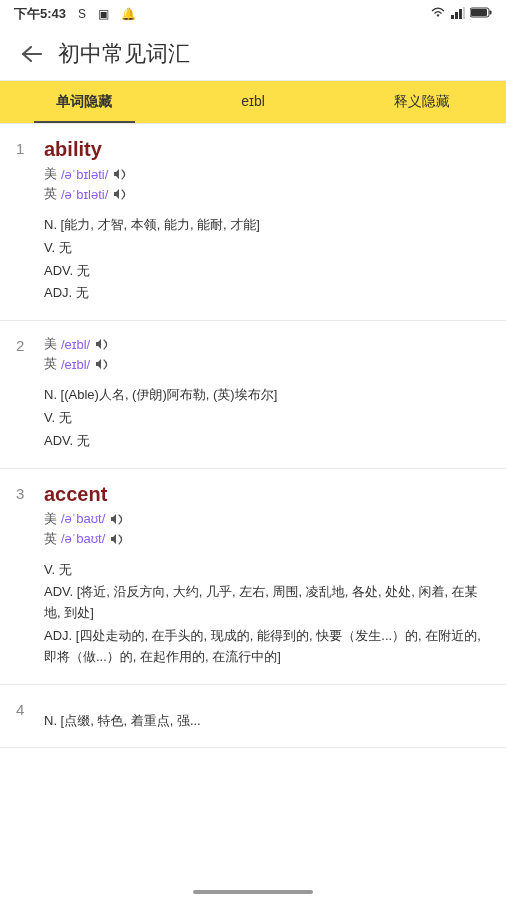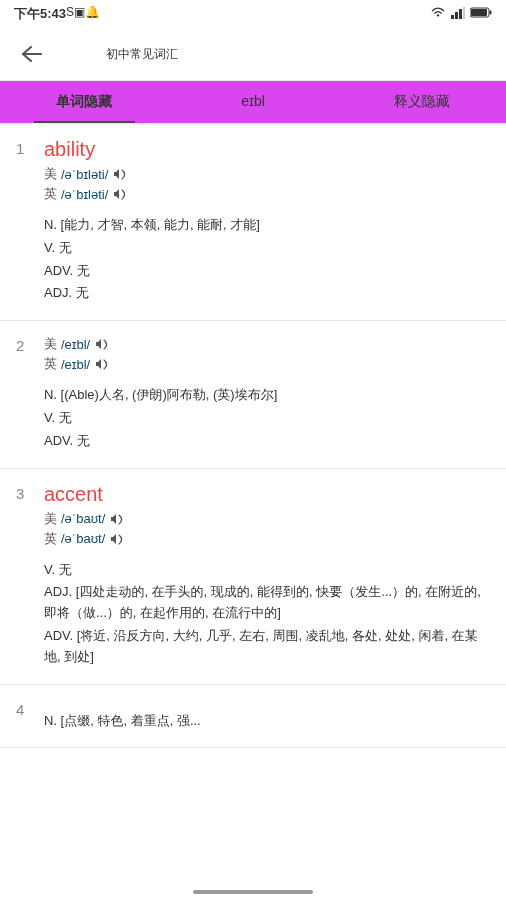--- a/index.html
+++ b/index.html
@@ -16,21 +16,21 @@
     
     .status-bar {
       display: flex;
       justify-content: space-between;
       align-items: center;
       padding: 6px 14px;
       font-size: 12px;
       color: #333;
       height: 28px;
     }
-    .status-left { display: flex; gap: 0; }
+    .status-left { display: flex; align-items: center; gap: 12px; }
     .status-right { display: flex; align-items: center; gap: 5px; }
     .status-time { font-weight: 600; font-size: 13px; }
 
     
     .header {
       display: flex;
       align-items: center;
       padding: 10px 16px;
       border-bottom: 1px solid #e8e8e8;
       background: #fff;
@@ -38,31 +38,30 @@
     .back-btn {
       width: 32px;
       height: 32px;
       display: flex;
       align-items: center;
       justify-content: center;
       margin-right: 10px;
       cursor: pointer;
     }
     .header-title {
-      font-size: 12px;
+      font-size: 22px;
       color: #333;
       font-weight: 400;
-      margin-left: 48px;
     }
 
     
     .tab-bar {
       display: flex;
       border-bottom: 1px solid #e8e8e8;
-      background: #d946ef;
+      background: #fde047;
     }
     .tab-item {
       flex: 1;
       text-align: center;
       padding: 12px 0;
       font-size: 14px;
       color: #333;
       cursor: pointer;
       position: relative;
     }
@@ -98,39 +97,39 @@
       min-width: 18px;
       margin-top: 2px;
     }
 
     .entry-main {
       flex: 1;
     }
 
     .entry-word {
       font-size: 20px;
-      font-weight: normal;
-      color: #ef4444;
+      font-weight: bold;
+      color: #7f1d1d;
       margin-bottom: 4px;
     }
 
     .phonetic-row {
       display: flex;
       align-items: center;
       gap: 4px;
       margin-bottom: 2px;
       font-size: 13px;
       color: #555;
     }
     .phonetic-label {
       color: #555;
       font-size: 13px;
     }
     .phonetic-text {
-      color: #0c4a6e;
+      color: #8b5cf6;
       font-size: 13px;
     }
     .sound-icon {
       width: 16px;
       height: 16px;
       cursor: pointer;
       display: inline-flex;
       align-items: center;
       justify-content: center;
       color: #555;
@@ -300,22 +299,22 @@
           <span class="sound-icon">
             <svg width="14" height="12" viewBox="0 0 14 12" fill="none">
       <path d="M1 4h2l3-3v10l-3-3H1V4z" fill="#555"></path>
       <path d="M9 2c1.5 1 2.5 2.7 2.5 4.5S10.5 10 9 11" stroke="#555" stroke-width="1.2" stroke-linecap="round"></path>
       <path d="M10.5 4c.8.7 1.2 1.7 1.2 2.5s-.4 1.8-1.2 2.5" stroke="#555" stroke-width="1" stroke-linecap="round"></path>
     </svg>
           </span>
         </div>
         <div class="entry-definitions">
           <div class="def-line">V. 无</div>
+          <div class="def-line">ADV. [将近, 沿反方向, 大约, 几乎, 左右, 周围, 凌乱地, 各处, 处处, 闲着, 在某地, 到处]</div>
           <div class="def-line">ADJ. [四处走动的, 在手头的, 现成的, 能得到的, 快要（发生...）的, 在附近的, 即将（做...）的, 在起作用的, 在流行中的]</div>
-          <div class="def-line">ADV. [将近, 沿反方向, 大约, 几乎, 左右, 周围, 凌乱地, 各处, 处处, 闲着, 在某地, 到处]</div>
         </div>
       </div>
     </div>
     <div class="word-entry">
       <span class="entry-number">4</span>
       <div class="entry-main">
         <div class="entry-definitions">
           <div class="def-line">N. [点缀, 特色, 着重点, 强...</div>
         </div>
       </div>

